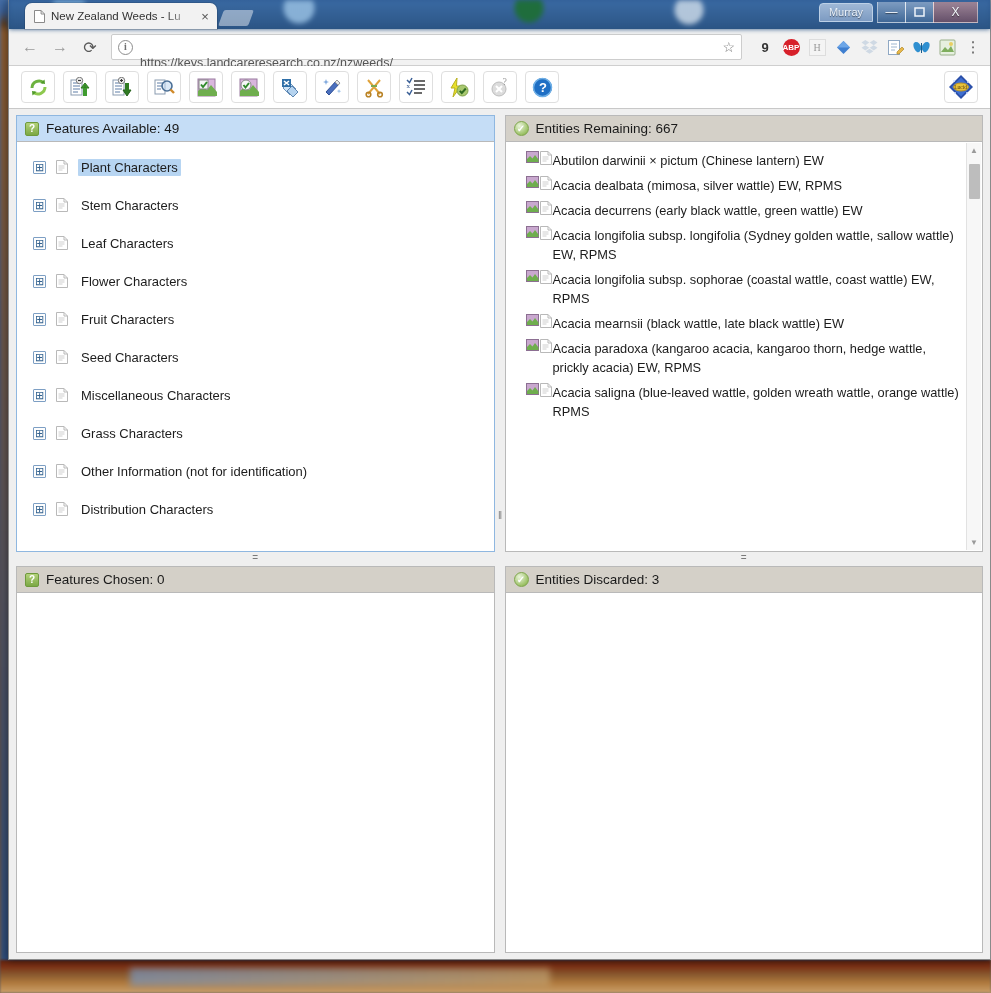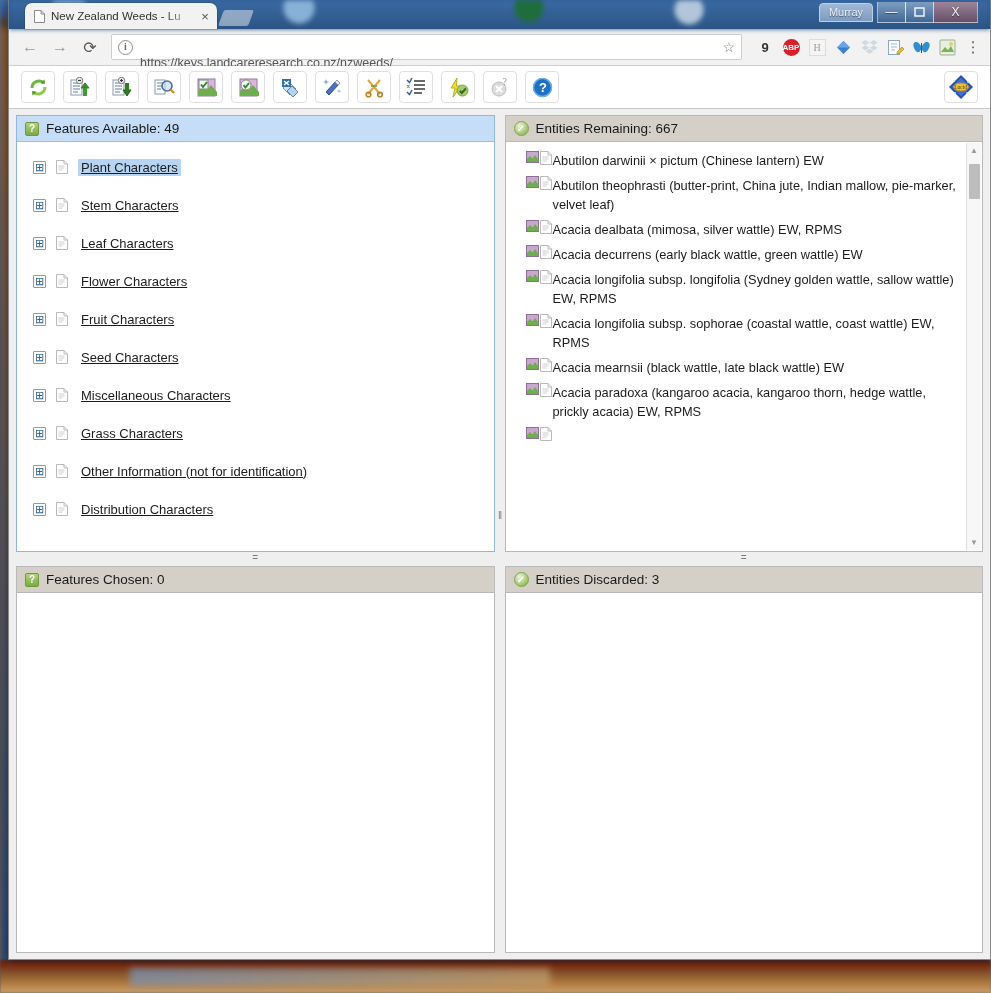--- a/index.html
+++ b/index.html
@@ -211,21 +211,21 @@
              background: radial-gradient(circle at 35% 30%, #eaf4dc, #9dc267 70%, #7aa046);
              border:1px solid #7fa64d; color:#fff; font-size:10px; font-weight:bold;
              line-height:13px; text-align:center; }
 
   
   .tree { padding: 6px 0 0 0; font-size: 13px; color: #1c1c1c; }
   .tree-item { display: flex; align-items: center; height: 38px; padding-left: 16px; gap: 10px; cursor: default; }
   .expander { width: 13px; height: 13px; border: 1px solid #7d9fc4; background: #fdfdfd;
               color: #33628f; font-size: 11px; line-height: 10px; text-align: center;
               border-radius: 1px; cursor: pointer; flex: 0 0 13px; }
-  .tree-label { padding: 1px 3px; border-radius: 1px; text-decoration: underline; }
+  .tree-label { padding: 1px 3px; border-radius: 1px; }
   .tree-item.sel .tree-label { background: #b7d5f2; }
 
   
   .entlist { padding: 6px 0 0 0; font-size: 12.8px; color: #1c1c1c; line-height: 19px; }
   .ent-row { display: flex; align-items: flex-start; padding: 3px 22px 3px 20px; gap: 1px; cursor: default; }
   .ent-row .ent-text { flex: 1; }
 
   .scrollbar {
     position: absolute; right: 1px; top: 1px; bottom: 1px; width: 15px;
     background: #f7f7f7; border-left: 1px solid #e2e2e2;
@@ -666,154 +666,139 @@
                 <span class="doc-ico">
                   <svg width="12" height="14" viewBox="0 0 12 14">
                       <path d="M.5.5h7.5L11.5 4v9.5H.5z" fill="#fff" stroke="#b9b9b9"></path>
                       <path d="M8 .5V4h3.5" fill="none" stroke="#b9b9b9"></path>
                       <path d="M2.5 6h6M2.5 8h6M2.5 10h4" stroke="#cfcfcf"></path>
                     </svg>
                 </span>
                 <span class="ent-text">Abutilon darwinii × pictum (Chinese lantern) EW</span>
               </div>
 
+
               <div class="ent-row">
                 <span class="img-ico">
                   <svg width="13" height="12" viewBox="0 0 13 12">
                       <rect x=".5" y=".5" width="12" height="11" fill="#c9a8cf" stroke="#8c6f92"></rect>
                       <path d="M1 8l3-3 2.5 2.5L9 4l3.5 4.5V11H1z" fill="#6fae4e"></path>
                     </svg>
                 </span>
                 <span class="doc-ico">
                   <svg width="12" height="14" viewBox="0 0 12 14">
                       <path d="M.5.5h7.5L11.5 4v9.5H.5z" fill="#fff" stroke="#b9b9b9"></path>
                       <path d="M8 .5V4h3.5" fill="none" stroke="#b9b9b9"></path>
                       <path d="M2.5 6h6M2.5 8h6M2.5 10h4" stroke="#cfcfcf"></path>
                     </svg>
                 </span>
-                <span class="ent-text">Abutilon theophrasti (butter-print, China jute, Indian mallow, pie-marker, velvet leaf)</span>
+                <span class="ent-text">Acacia dealbata (mimosa, silver wattle) EW, RPMS</span>
               </div>
 
               <div class="ent-row">
                 <span class="img-ico">
                   <svg width="13" height="12" viewBox="0 0 13 12">
                       <rect x=".5" y=".5" width="12" height="11" fill="#c9a8cf" stroke="#8c6f92"></rect>
                       <path d="M1 8l3-3 2.5 2.5L9 4l3.5 4.5V11H1z" fill="#6fae4e"></path>
                     </svg>
                 </span>
                 <span class="doc-ico">
                   <svg width="12" height="14" viewBox="0 0 12 14">
                       <path d="M.5.5h7.5L11.5 4v9.5H.5z" fill="#fff" stroke="#b9b9b9"></path>
                       <path d="M8 .5V4h3.5" fill="none" stroke="#b9b9b9"></path>
                       <path d="M2.5 6h6M2.5 8h6M2.5 10h4" stroke="#cfcfcf"></path>
                     </svg>
                 </span>
-                <span class="ent-text">Acacia dealbata (mimosa, silver wattle) EW, RPMS</span>
+                <span class="ent-text">Acacia decurrens (early black wattle, green wattle) EW</span>
               </div>
 
               <div class="ent-row">
                 <span class="img-ico">
                   <svg width="13" height="12" viewBox="0 0 13 12">
                       <rect x=".5" y=".5" width="12" height="11" fill="#c9a8cf" stroke="#8c6f92"></rect>
                       <path d="M1 8l3-3 2.5 2.5L9 4l3.5 4.5V11H1z" fill="#6fae4e"></path>
                     </svg>
                 </span>
                 <span class="doc-ico">
                   <svg width="12" height="14" viewBox="0 0 12 14">
                       <path d="M.5.5h7.5L11.5 4v9.5H.5z" fill="#fff" stroke="#b9b9b9"></path>
                       <path d="M8 .5V4h3.5" fill="none" stroke="#b9b9b9"></path>
                       <path d="M2.5 6h6M2.5 8h6M2.5 10h4" stroke="#cfcfcf"></path>
                     </svg>
                 </span>
-                <span class="ent-text">Acacia decurrens (early black wattle, green wattle) EW</span>
+                <span class="ent-text">Acacia longifolia subsp. longifolia (Sydney golden wattle, sallow wattle) EW, RPMS</span>
               </div>
 
               <div class="ent-row">
                 <span class="img-ico">
                   <svg width="13" height="12" viewBox="0 0 13 12">
                       <rect x=".5" y=".5" width="12" height="11" fill="#c9a8cf" stroke="#8c6f92"></rect>
                       <path d="M1 8l3-3 2.5 2.5L9 4l3.5 4.5V11H1z" fill="#6fae4e"></path>
                     </svg>
                 </span>
                 <span class="doc-ico">
                   <svg width="12" height="14" viewBox="0 0 12 14">
                       <path d="M.5.5h7.5L11.5 4v9.5H.5z" fill="#fff" stroke="#b9b9b9"></path>
                       <path d="M8 .5V4h3.5" fill="none" stroke="#b9b9b9"></path>
                       <path d="M2.5 6h6M2.5 8h6M2.5 10h4" stroke="#cfcfcf"></path>
                     </svg>
                 </span>
-                <span class="ent-text">Acacia longifolia subsp. longifolia (Sydney golden wattle, sallow wattle) EW, RPMS</span>
+                <span class="ent-text">Acacia longifolia subsp. sophorae (coastal wattle, coast wattle) EW, RPMS</span>
               </div>
 
               <div class="ent-row">
                 <span class="img-ico">
                   <svg width="13" height="12" viewBox="0 0 13 12">
                       <rect x=".5" y=".5" width="12" height="11" fill="#c9a8cf" stroke="#8c6f92"></rect>
                       <path d="M1 8l3-3 2.5 2.5L9 4l3.5 4.5V11H1z" fill="#6fae4e"></path>
                     </svg>
                 </span>
                 <span class="doc-ico">
                   <svg width="12" height="14" viewBox="0 0 12 14">
                       <path d="M.5.5h7.5L11.5 4v9.5H.5z" fill="#fff" stroke="#b9b9b9"></path>
                       <path d="M8 .5V4h3.5" fill="none" stroke="#b9b9b9"></path>
                       <path d="M2.5 6h6M2.5 8h6M2.5 10h4" stroke="#cfcfcf"></path>
                     </svg>
                 </span>
-                <span class="ent-text">Acacia longifolia subsp. sophorae (coastal wattle, coast wattle) EW, RPMS</span>
-              </div>
+                <span class="ent-text">Acacia mearnsii (black wattle, late black wattle) EW</span>
+              </div>
+
 
               <div class="ent-row">
                 <span class="img-ico">
                   <svg width="13" height="12" viewBox="0 0 13 12">
                       <rect x=".5" y=".5" width="12" height="11" fill="#c9a8cf" stroke="#8c6f92"></rect>
                       <path d="M1 8l3-3 2.5 2.5L9 4l3.5 4.5V11H1z" fill="#6fae4e"></path>
                     </svg>
                 </span>
                 <span class="doc-ico">
                   <svg width="12" height="14" viewBox="0 0 12 14">
                       <path d="M.5.5h7.5L11.5 4v9.5H.5z" fill="#fff" stroke="#b9b9b9"></path>
                       <path d="M8 .5V4h3.5" fill="none" stroke="#b9b9b9"></path>
                       <path d="M2.5 6h6M2.5 8h6M2.5 10h4" stroke="#cfcfcf"></path>
                     </svg>
                 </span>
-                <span class="ent-text">Acacia mearnsii (black wattle, late black wattle) EW</span>
-              </div>
-
+                <span class="ent-text">Acacia paradoxa (kangaroo acacia, kangaroo thorn, hedge wattle, prickly acacia) EW, RPMS</span>
+              </div>
 
               <div class="ent-row">
                 <span class="img-ico">
                   <svg width="13" height="12" viewBox="0 0 13 12">
                       <rect x=".5" y=".5" width="12" height="11" fill="#c9a8cf" stroke="#8c6f92"></rect>
                       <path d="M1 8l3-3 2.5 2.5L9 4l3.5 4.5V11H1z" fill="#6fae4e"></path>
                     </svg>
                 </span>
                 <span class="doc-ico">
                   <svg width="12" height="14" viewBox="0 0 12 14">
                       <path d="M.5.5h7.5L11.5 4v9.5H.5z" fill="#fff" stroke="#b9b9b9"></path>
                       <path d="M8 .5V4h3.5" fill="none" stroke="#b9b9b9"></path>
                       <path d="M2.5 6h6M2.5 8h6M2.5 10h4" stroke="#cfcfcf"></path>
                     </svg>
                 </span>
-                <span class="ent-text">Acacia paradoxa (kangaroo acacia, kangaroo thorn, hedge wattle, prickly acacia) EW, RPMS</span>
-              </div>
-
-              <div class="ent-row">
-                <span class="img-ico">
-                  <svg width="13" height="12" viewBox="0 0 13 12">
-                      <rect x=".5" y=".5" width="12" height="11" fill="#c9a8cf" stroke="#8c6f92"></rect>
-                      <path d="M1 8l3-3 2.5 2.5L9 4l3.5 4.5V11H1z" fill="#6fae4e"></path>
-                    </svg>
-                </span>
-                <span class="doc-ico">
-                  <svg width="12" height="14" viewBox="0 0 12 14">
-                      <path d="M.5.5h7.5L11.5 4v9.5H.5z" fill="#fff" stroke="#b9b9b9"></path>
-                      <path d="M8 .5V4h3.5" fill="none" stroke="#b9b9b9"></path>
-                      <path d="M2.5 6h6M2.5 8h6M2.5 10h4" stroke="#cfcfcf"></path>
-                    </svg>
-                </span>
+                <span class="ent-text">Acacia saligna (blue-leaved wattle, golden wreath wattle, orange wattle) RPMS</span>
               </div>
 
             </div>
 
             <div class="scrollbar">
               <div class="sb-arrow">▲</div>
               <div class="sb-track">
                 <div class="sb-thumb"></div>
               </div>
               <div class="sb-arrow">▼</div>

